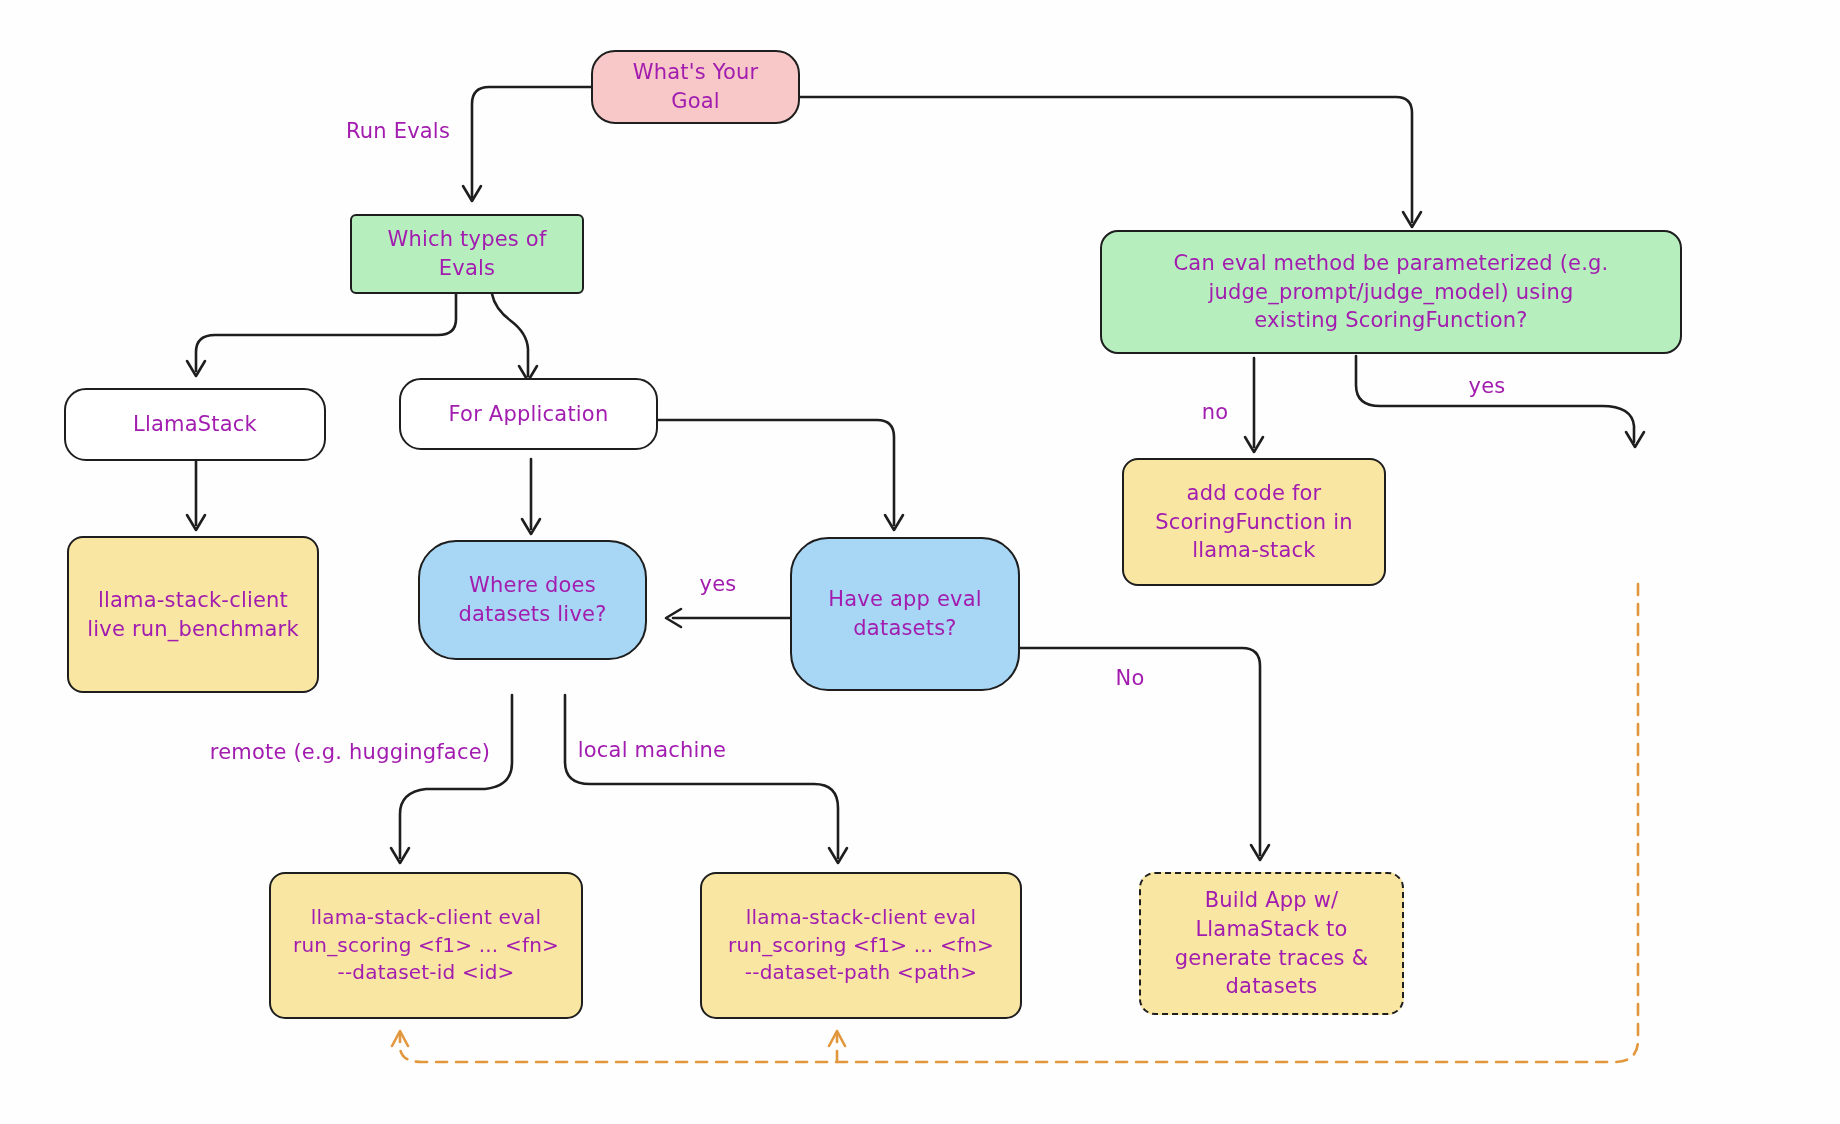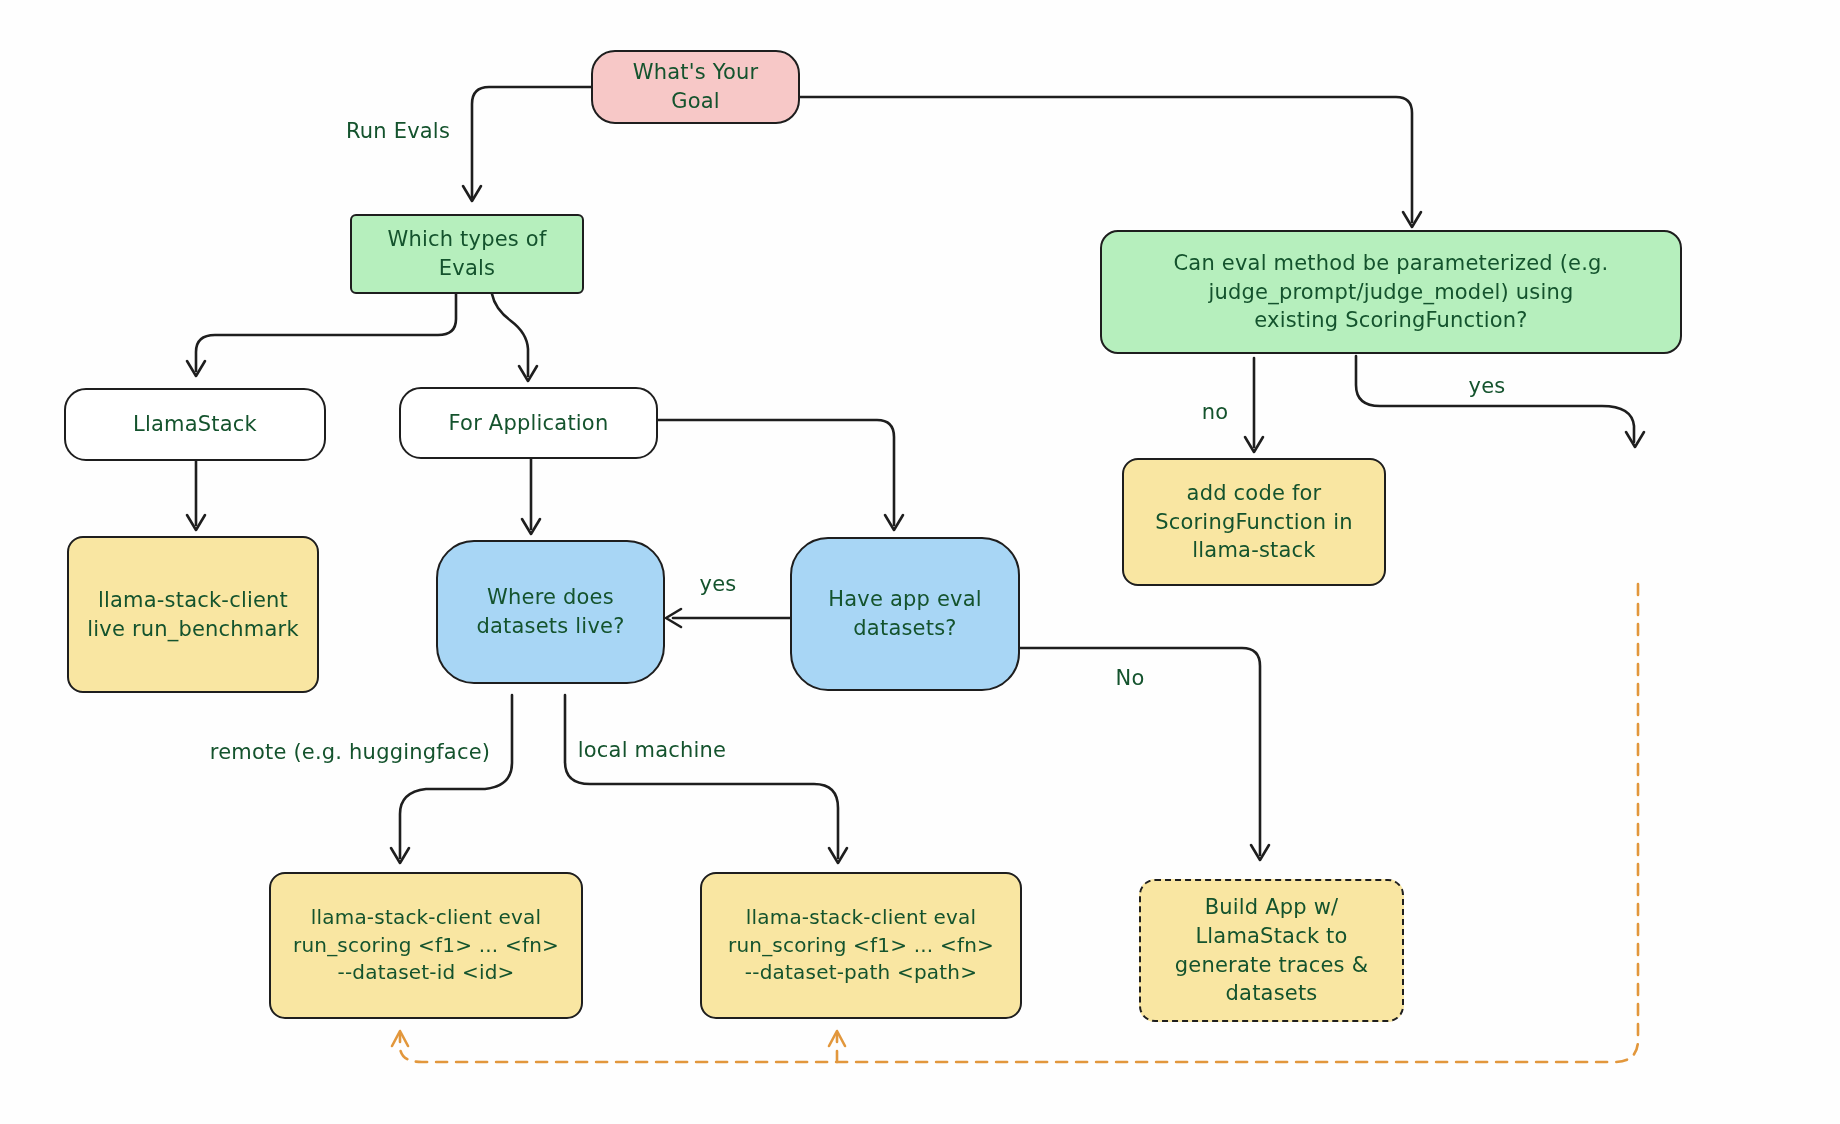--- a/index.html
+++ b/index.html
@@ -1,42 +1,42 @@
 <!DOCTYPE html>
 <html><head>
 <meta charset="utf-8">
 <style>
   html,body{margin:0;padding:0;background:#ffffff;}
   #canvas{
     position:relative;
     width:1840px;height:1124px;
     background:#fefefe;
     font-family:"DejaVu Sans","Liberation Sans",sans-serif;
-    color:#14532d;
+    color:#a21caf;
     overflow:hidden;
   }
   svg.connectors{position:absolute;left:0;top:0;width:1840px;height:1124px;}
   svg.connectors path{fill:none;stroke:#1e1e1e;stroke-width:2.6;stroke-linecap:round;stroke-linejoin:round;}
   svg.connectors g.orange path{stroke:#e2973c;}
   svg.connectors path.dashed{stroke-dasharray:11 9;}
   .node{
     position:absolute;
     display:flex;align-items:center;justify-content:center;
     text-align:center;white-space:pre-line;
     border:2.6px solid #1e1e1e;border-radius:16px;
     font-size:21px;line-height:1.38;font-weight:500;
     box-sizing:border-box;
     background:#ffffff;
     letter-spacing:.2px;
   }
   .node.pink{background:#f7c8c7;}
   .node.green{background:#b6efbd;}
   .node.blue{background:#a8d6f5;border-radius:38px;}
   .node.yellow{background:#f9e6a2;}
-  .node.dashedborder{border-style:dashed;margin-top:7px;}
+  .node.dashedborder{border-style:dashed;}
   .node.mono{font-size:20px;margin-left:24px;}
   .edge-label{
     position:absolute;transform:translate(-50%,-50%);
     white-space:pre-line;text-align:center;
     font-size:21px;line-height:1.35;font-weight:500;
     letter-spacing:.2px;
   }
 </style>
 </head>
 <body>
@@ -123,26 +123,26 @@
 
   <div class="node green" style="left:350px;top:214px;width:234px;height:80px;border-radius:6px">Which types of
 Evals</div>
 
   <div class="node green" style="left:1100px;top:230px;width:582px;height:124px;border-radius:18px">Can eval method be parameterized (e.g.
 judge_prompt/judge_model) using
 existing ScoringFunction?</div>
 
   <div class="node" style="left:64px;top:388px;width:262px;height:73px;border-radius:22px">LlamaStack</div>
 
-  <div class="node" style="left:399px;top:387px;width:259px;height:72px;border-radius:22px">For Application</div>
+  <div class="node" style="left:399px;top:378px;width:259px;height:72px;border-radius:22px">For Application</div>
 
   <div class="node yellow" style="left:67px;top:536px;width:252px;height:157px">llama-stack-client
 live run_benchmark</div>
 
-  <div class="node blue" style="left:436px;top:540px;width:229px;height:144px">Where does
+  <div class="node blue" style="left:418px;top:540px;width:229px;height:120px">Where does
 datasets live?</div>
 
   <div class="node blue" style="left:790px;top:537px;width:230px;height:154px">Have app eval
 datasets?</div>
 
   <div class="node yellow" style="left:1122px;top:458px;width:264px;height:128px">add code for
 ScoringFunction in
 llama-stack</div>
 
 

